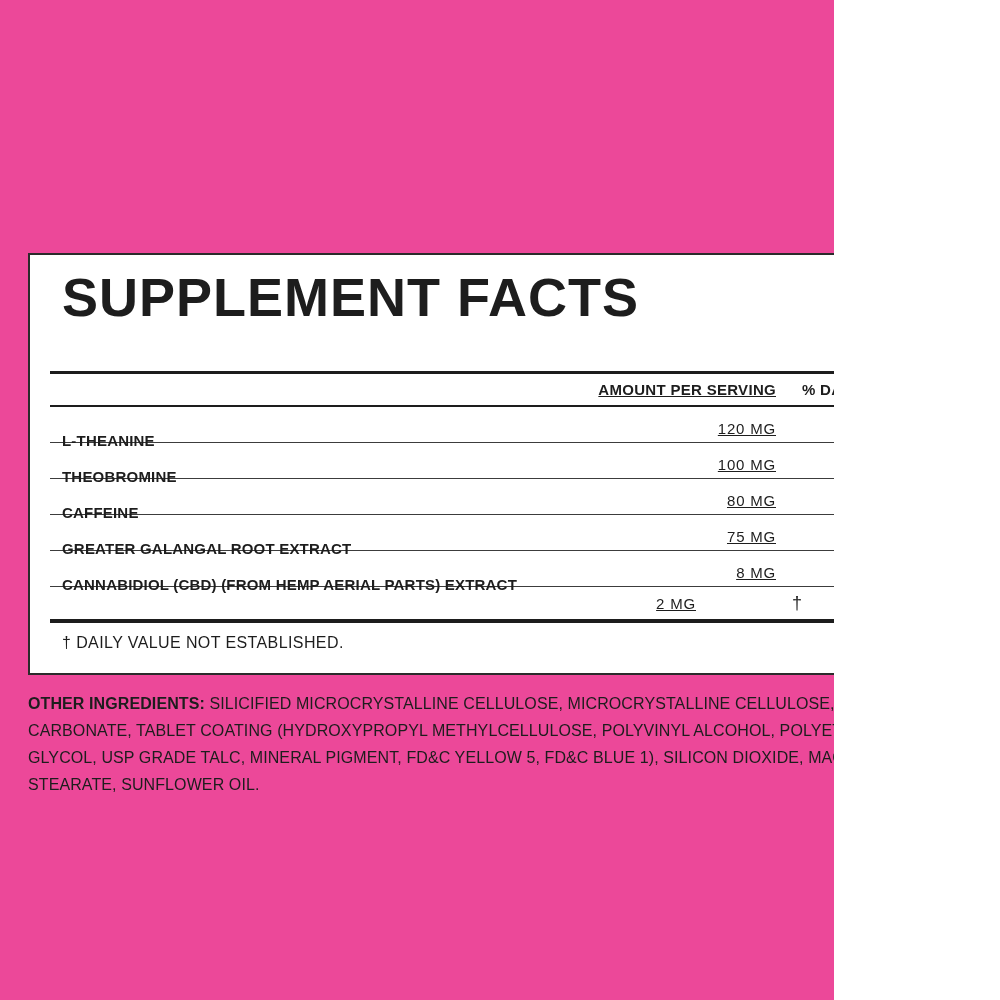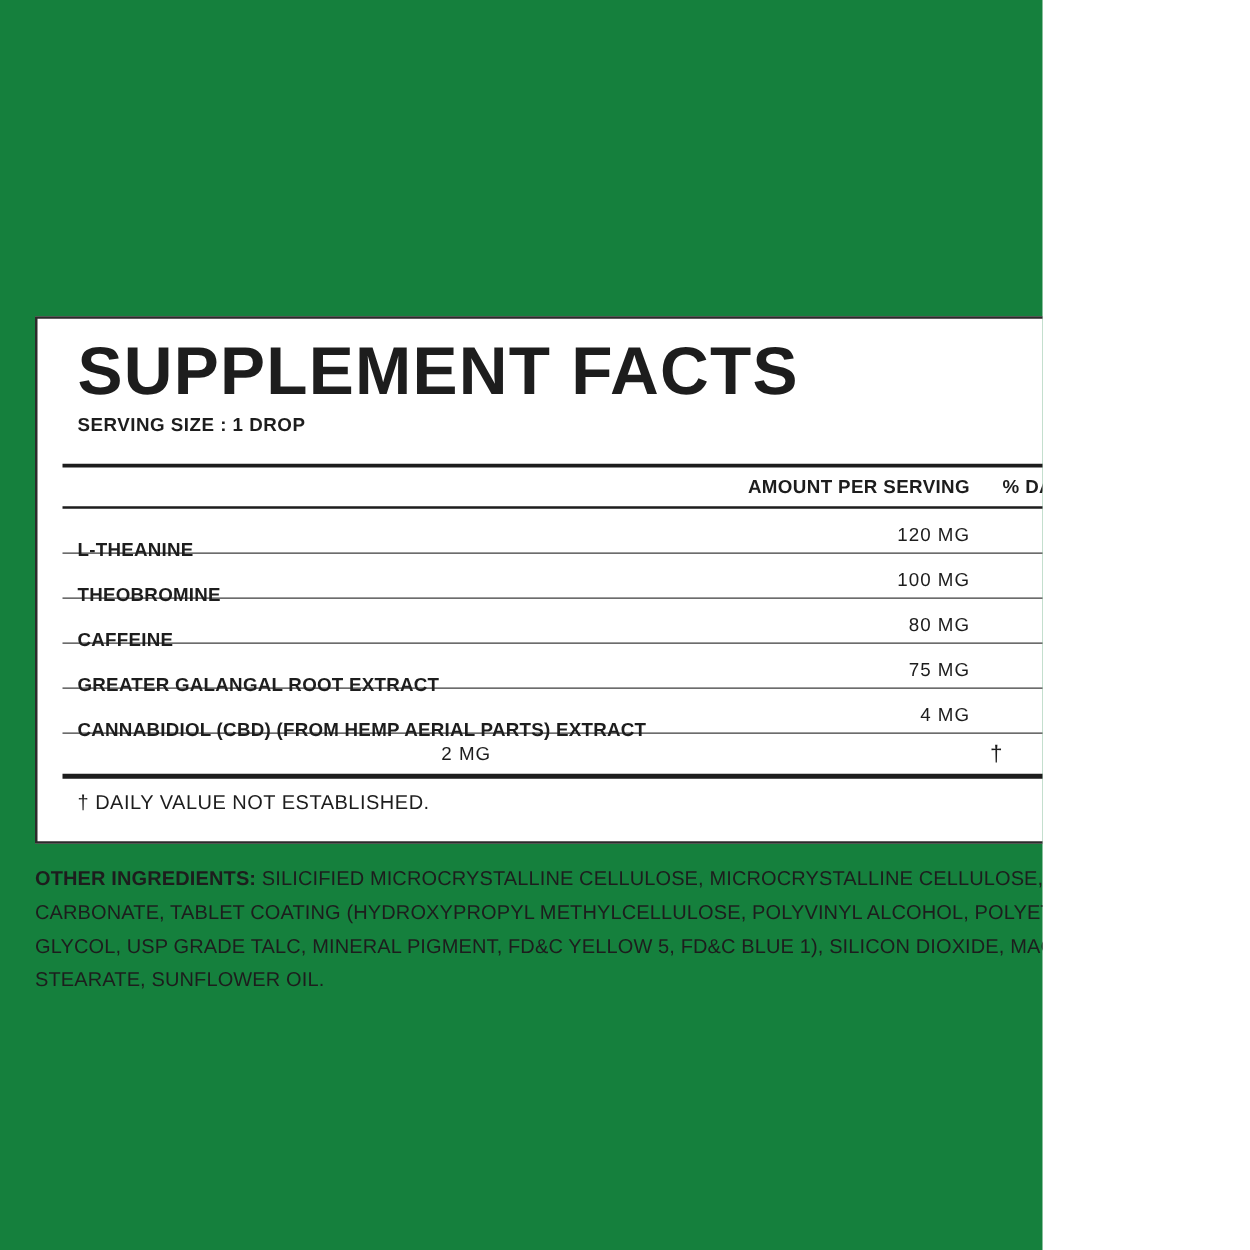--- a/index.html
+++ b/index.html
@@ -1,21 +1,21 @@
 <!DOCTYPE html>
 <html><head>
 <meta charset="utf-8">
 <style>
   * { margin: 0; padding: 0; box-sizing: border-box; }
   html, body { background: #ffffff; }
   .page {
     position: relative;
     width: 834px;
     height: 1000px;
-    background: #15803d;
+    background: #ec4899;
     font-family: "Liberation Sans", sans-serif;
     color: #1d1d1d;
     overflow: hidden;
   }
   .facts-box {
     position: absolute;
     left: 28px;
     top: 253px;
     width: 946px;
     height: 422px;
@@ -61,26 +61,27 @@
   }
   .c-name {
     padding-left: 12px;
     font-size: 15px;
     font-weight: 700;
     letter-spacing: 0.2px;
     white-space: nowrap;
     margin-top: 25px;
   }
   .c-amt {
-    text-align: center;
+    text-align: right;
     padding-right: 26px;
     font-size: 15px;
     font-weight: 500;
     letter-spacing: 0.8px;
     white-space: nowrap;
+    text-decoration: underline;
   }
   .c-dv {
     text-align: left;
     white-space: nowrap;
   }
   .th {
     font-size: 15px;
     font-weight: 700;
     letter-spacing: 0.3px;
   }
@@ -111,21 +112,20 @@
 </style>
 </head>
 <body>
 
 <div class="page">
 
   <div class="facts-box">
 
     <div class="facts-header">
       <div class="facts-title">SUPPLEMENT FACTS</div>
-      <div class="serving-size">SERVING SIZE : 1 DROP</div>
     </div>
 
     <div class="facts-table">
 
       <div class="row thead-row">
         <div class="c-name"></div>
         <div class="c-amt th">AMOUNT PER SERVING</div>
         <div class="c-dv th">% DAILY VALUE</div>
       </div>
 
@@ -149,21 +149,21 @@
   </div>
 
   <div class="row body-row">
     <div class="c-name">GREATER GALANGAL ROOT EXTRACT</div>
     <div class="c-amt">75 MG</div>
     <div class="c-dv dagger-cell">†</div>
   </div>
 
   <div class="row body-row">
     <div class="c-name">CANNABIDIOL (CBD) (FROM HEMP AERIAL PARTS) EXTRACT</div>
-    <div class="c-amt">4 MG</div>
+    <div class="c-amt">8 MG</div>
     <div class="c-dv dagger-cell">†</div>
   </div>
 
   <div class="row body-row">
     <div class="c-amt">2 MG</div>
     <div class="c-dv dagger-cell">†</div>
   </div>
 </div>
 
       <div class="footnote">† DAILY VALUE NOT ESTABLISHED.</div>

